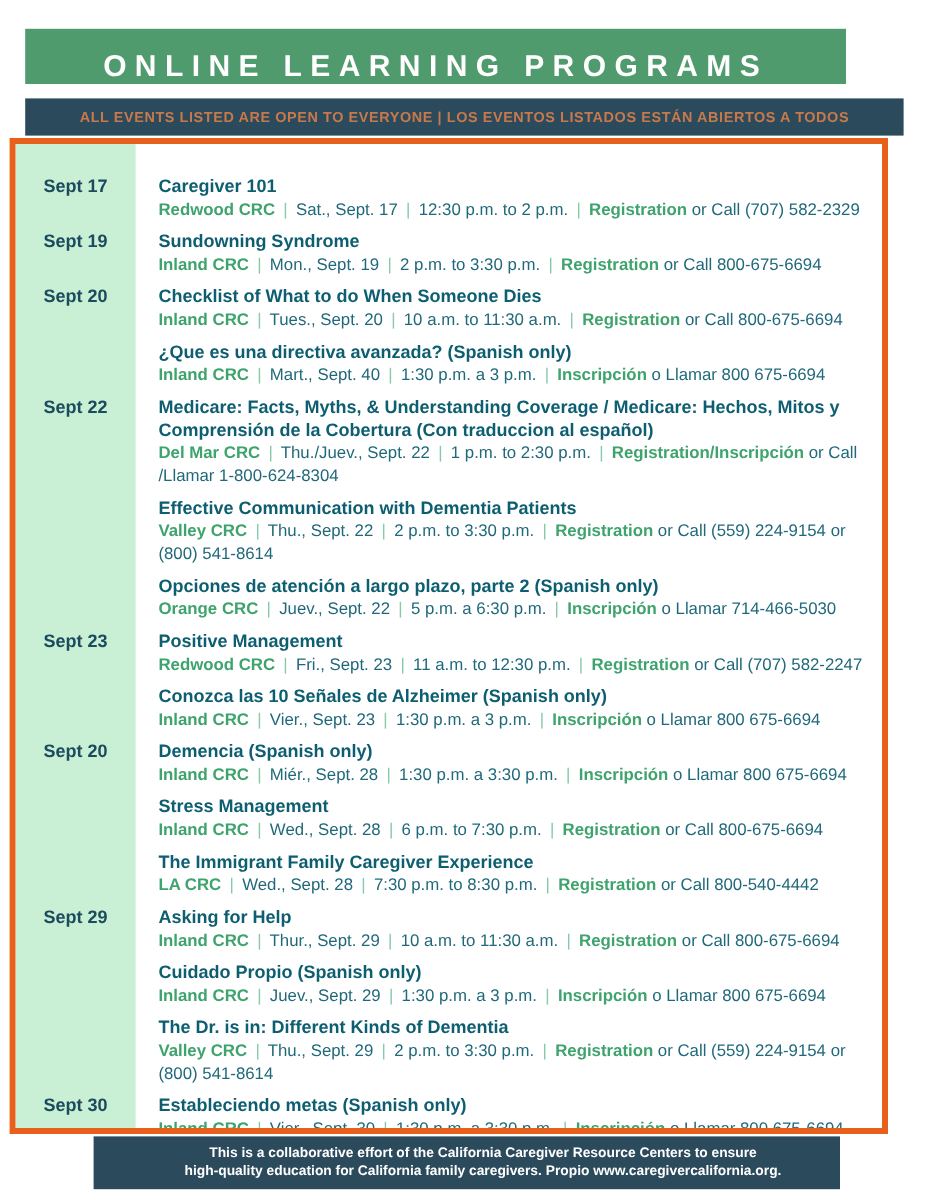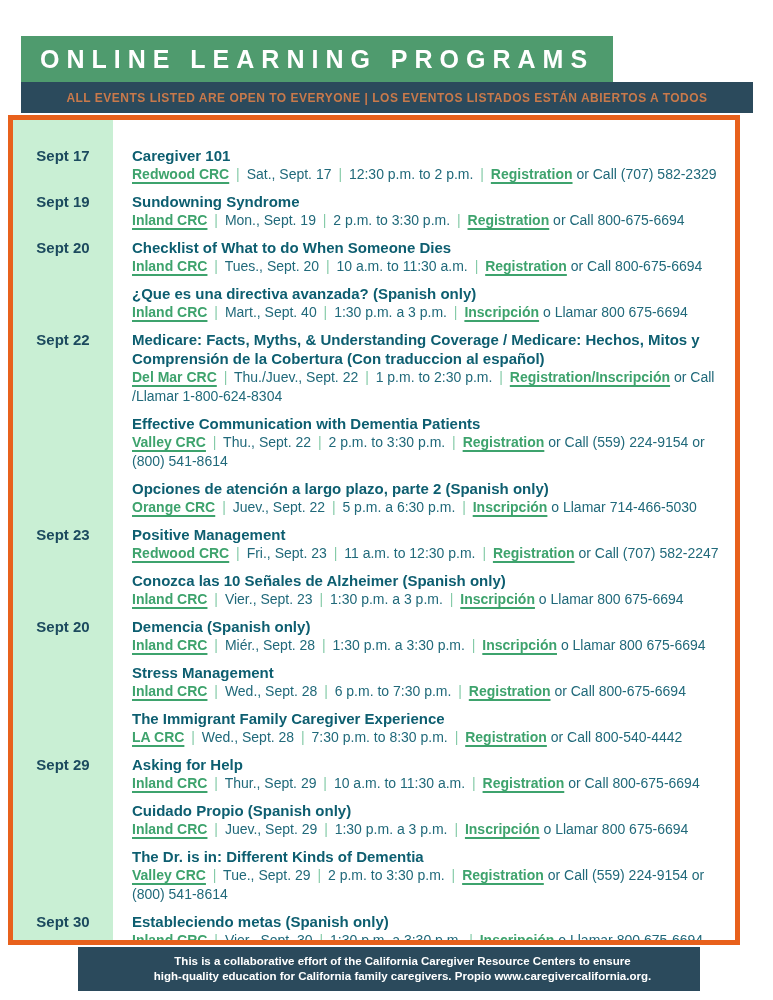--- a/index.html
+++ b/index.html
@@ -14,22 +14,22 @@
     --link-green:#3EA36D;
     --sep-green:#85CBA8;
   }
   *{margin:0;padding:0;box-sizing:border-box;}
   html,body{background:#ffffff;}
   .page{
     position:relative;width:773px;height:1000px;background:#ffffff;
     font-family:"Liberation Sans",sans-serif;overflow:hidden;margin:0 auto;
   }
   .green-bar{
-    position:absolute;left:21px;top:36px;width:592px;height:46px;
-    background:var(--header-green);display:flex;align-items:center;justify-content:center;
+    position:absolute;left:21px;top:24px;width:684px;height:46px;
+    background:var(--header-green);display:flex;align-items:flex-end;justify-content:center;
   }
   .green-bar .title{
     color:#ffffff;font-size:25px;font-weight:bold;letter-spacing:7px;white-space:nowrap;
   }
   .navy-bar{
     position:absolute;left:21px;top:82px;width:732px;height:31px;
     background:var(--navy);display:flex;align-items:center;justify-content:center;
   }
   .navy-bar .subtitle{
     color:var(--subtitle-orange);font-size:12px;font-weight:bold;letter-spacing:0.5px;white-space:nowrap;
@@ -48,21 +48,21 @@
   .date-cell{
     text-align:center;font-weight:bold;color:var(--date-navy);font-size:15px;line-height:19px;
   }
   .event-title{
     font-weight:bold;color:var(--title-teal);font-size:15px;line-height:19px;
   }
   .event-detail{
     color:var(--body-teal);font-size:14px;line-height:19px;
   }
   .event-detail a{
-    color:var(--link-green);font-weight:bold;text-decoration:underline;
+    color:var(--link-green);font-weight:bold;
     text-underline-offset:3px;text-decoration-thickness:1.5px;cursor:pointer;
   }
   .sep{color:var(--sep-green);margin:0 3px;}
   .footer-box{
     position:absolute;left:78px;top:947px;width:622px;height:44px;background:var(--navy);
     display:flex;flex-direction:column;align-items:center;justify-content:center;
     color:#ffffff;font-size:11.5px;font-weight:bold;line-height:15px;text-align:center;padding-left:27px;
   }
   .footer-box a{
     color:#ffffff;text-underline-offset:2px;cursor:pointer;
@@ -322,21 +322,21 @@
     </div>
   </div>
 
   <div class="event-row">
     <div class="date-cell"></div>
     <div class="event-body">
       <div class="event-title">The Dr. is in: Different Kinds of Dementia</div>
       <div class="event-detail">
         <a>Valley CRC</a>
         <span class="sep">|</span>
-        <span>Tue., Sept. 29</span>
+        <span>Thu., Sept. 29</span>
         <span class="sep">|</span>
         <span>2 p.m. to 3:30 p.m.</span>
         <span class="sep">|</span>
         <a>Registration</a>
         <span>or Call (559) 224-9154 or (800) 541-8614</span>
       </div>
     </div>
   </div>
 
   <div class="event-row">

